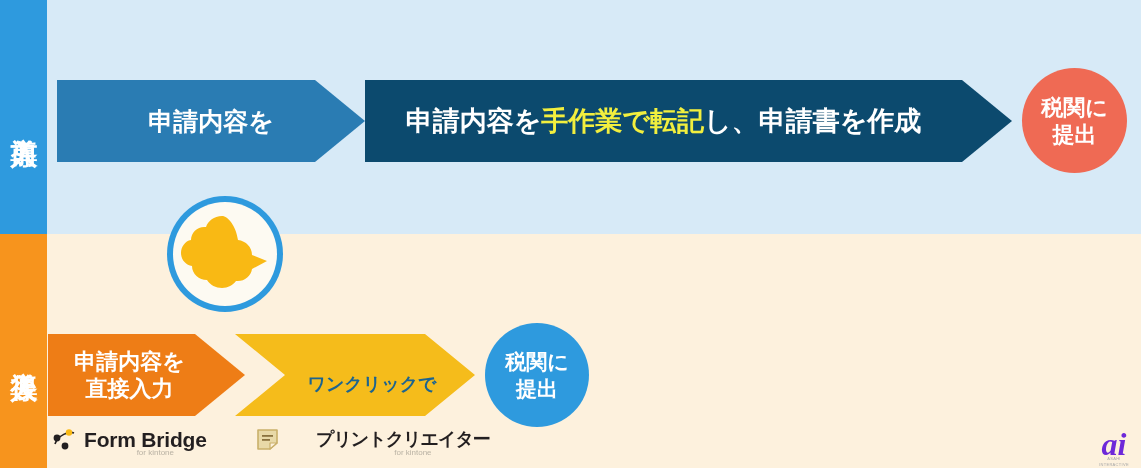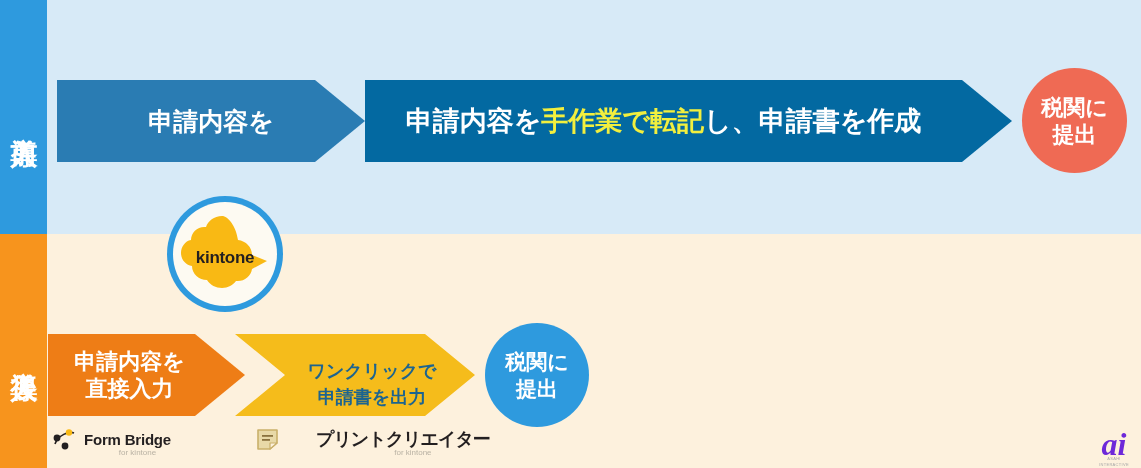--- a/index.html
+++ b/index.html
@@ -55,21 +55,21 @@
 
   
   .chev-dark {
     left:57px; top:80px; width:308px; height:82px;
     background:#2a7cb3;
     clip-path:polygon(0 0, 258px 0, 308px 41px, 258px 82px, 0 82px);
     font-size:25px; line-height:31px;
   }
   .chev-light {
     left:365px; top:80px; width:647px; height:82px;
-    background:#0369a1;
+    background:#0c4a6e;
     clip-path:polygon(0 0, 597px 0, 647px 41px, 597px 82px, 0 82px);
     font-size:27px; line-height:31px;
     padding-right:50px;
   }
   .hl-yellow { color:#f2ef3e; }
 
   .circle-red {
     position:absolute; left:1022px; top:68px; width:105px; height:105px;
     border-radius:50%;
     background:#ef6a54;
@@ -118,21 +118,21 @@
   
   .logo {
     position:absolute;
     display:flex; align-items:center; gap:7px;
   }
   .logo-fb { left:52px; top:427px; }
   .logo-pc { left:255px; top:427px;gap:36px; }
   .logo-mark { width:25px; height:25px; position:relative; flex:0 0 auto; }
   .logo-words { position:relative; }
   .logo-title {
-    font-size:15px; font-weight:bold; color:#231f20; line-height:21px;
+    font-size:21px; font-weight:bold; color:#231f20; line-height:21px;
     letter-spacing:-0.2px; white-space:nowrap;
   }
   .logo-title.jp { font-size:18px; letter-spacing:-1px; }
   .logo-sub {
     position:absolute; left:50%; transform:translateX(-50%);
     top:19px;
     font-size:8px; color:#b9b2a4; line-height:9px; white-space:nowrap;padding-left:20px;
   }
 
   
@@ -182,21 +182,20 @@
   <div class="chev chev-orange">
     <div>
       <div>申請内容を</div>
       <div>直接入力</div>
     </div>
   </div>
 
   <div class="chev chev-yellow">
     <div>
       <div>ワンクリックで</div>
-      <div>申請書を出力</div>
     </div>
   </div>
 
   <div class="circle-blue">
     <div>
       <div>税関に</div>
       <div>提出</div>
     </div>
   </div>
 
@@ -211,21 +210,20 @@
                c-6 1 -10 7 -10 13
                c0 7 5 12 11 13
                c0 8 7 14 15 14
                c3 5 9 8 15 8
                c6 0 11 -3 14 -7
                c8 1 15 -5 16 -12
                l15 -8 l-15 -6
                c0 -8 -6 -14 -14 -15
                c-2 -14 -10 -24 -16 -24 Z" fill="#f9b914"></path>
     </svg>
-    <div class="bubble-text">kintone</div>
   </div>
 
   <div class="logo logo-fb">
     <span class="logo-mark">
       <svg width="25" height="25" viewBox="0 0 25 25">
         <path d="M3 17 C6 8 17 4 22 6" stroke="#231f20" stroke-width="1.6" fill="none"></path>
         <circle cx="5" cy="11" r="3.4" fill="#231f20"></circle>
         <circle cx="17" cy="5.5" r="3.2" fill="#f9b914"></circle>
         <circle cx="13" cy="19" r="3.4" fill="#231f20"></circle>
       </svg>

